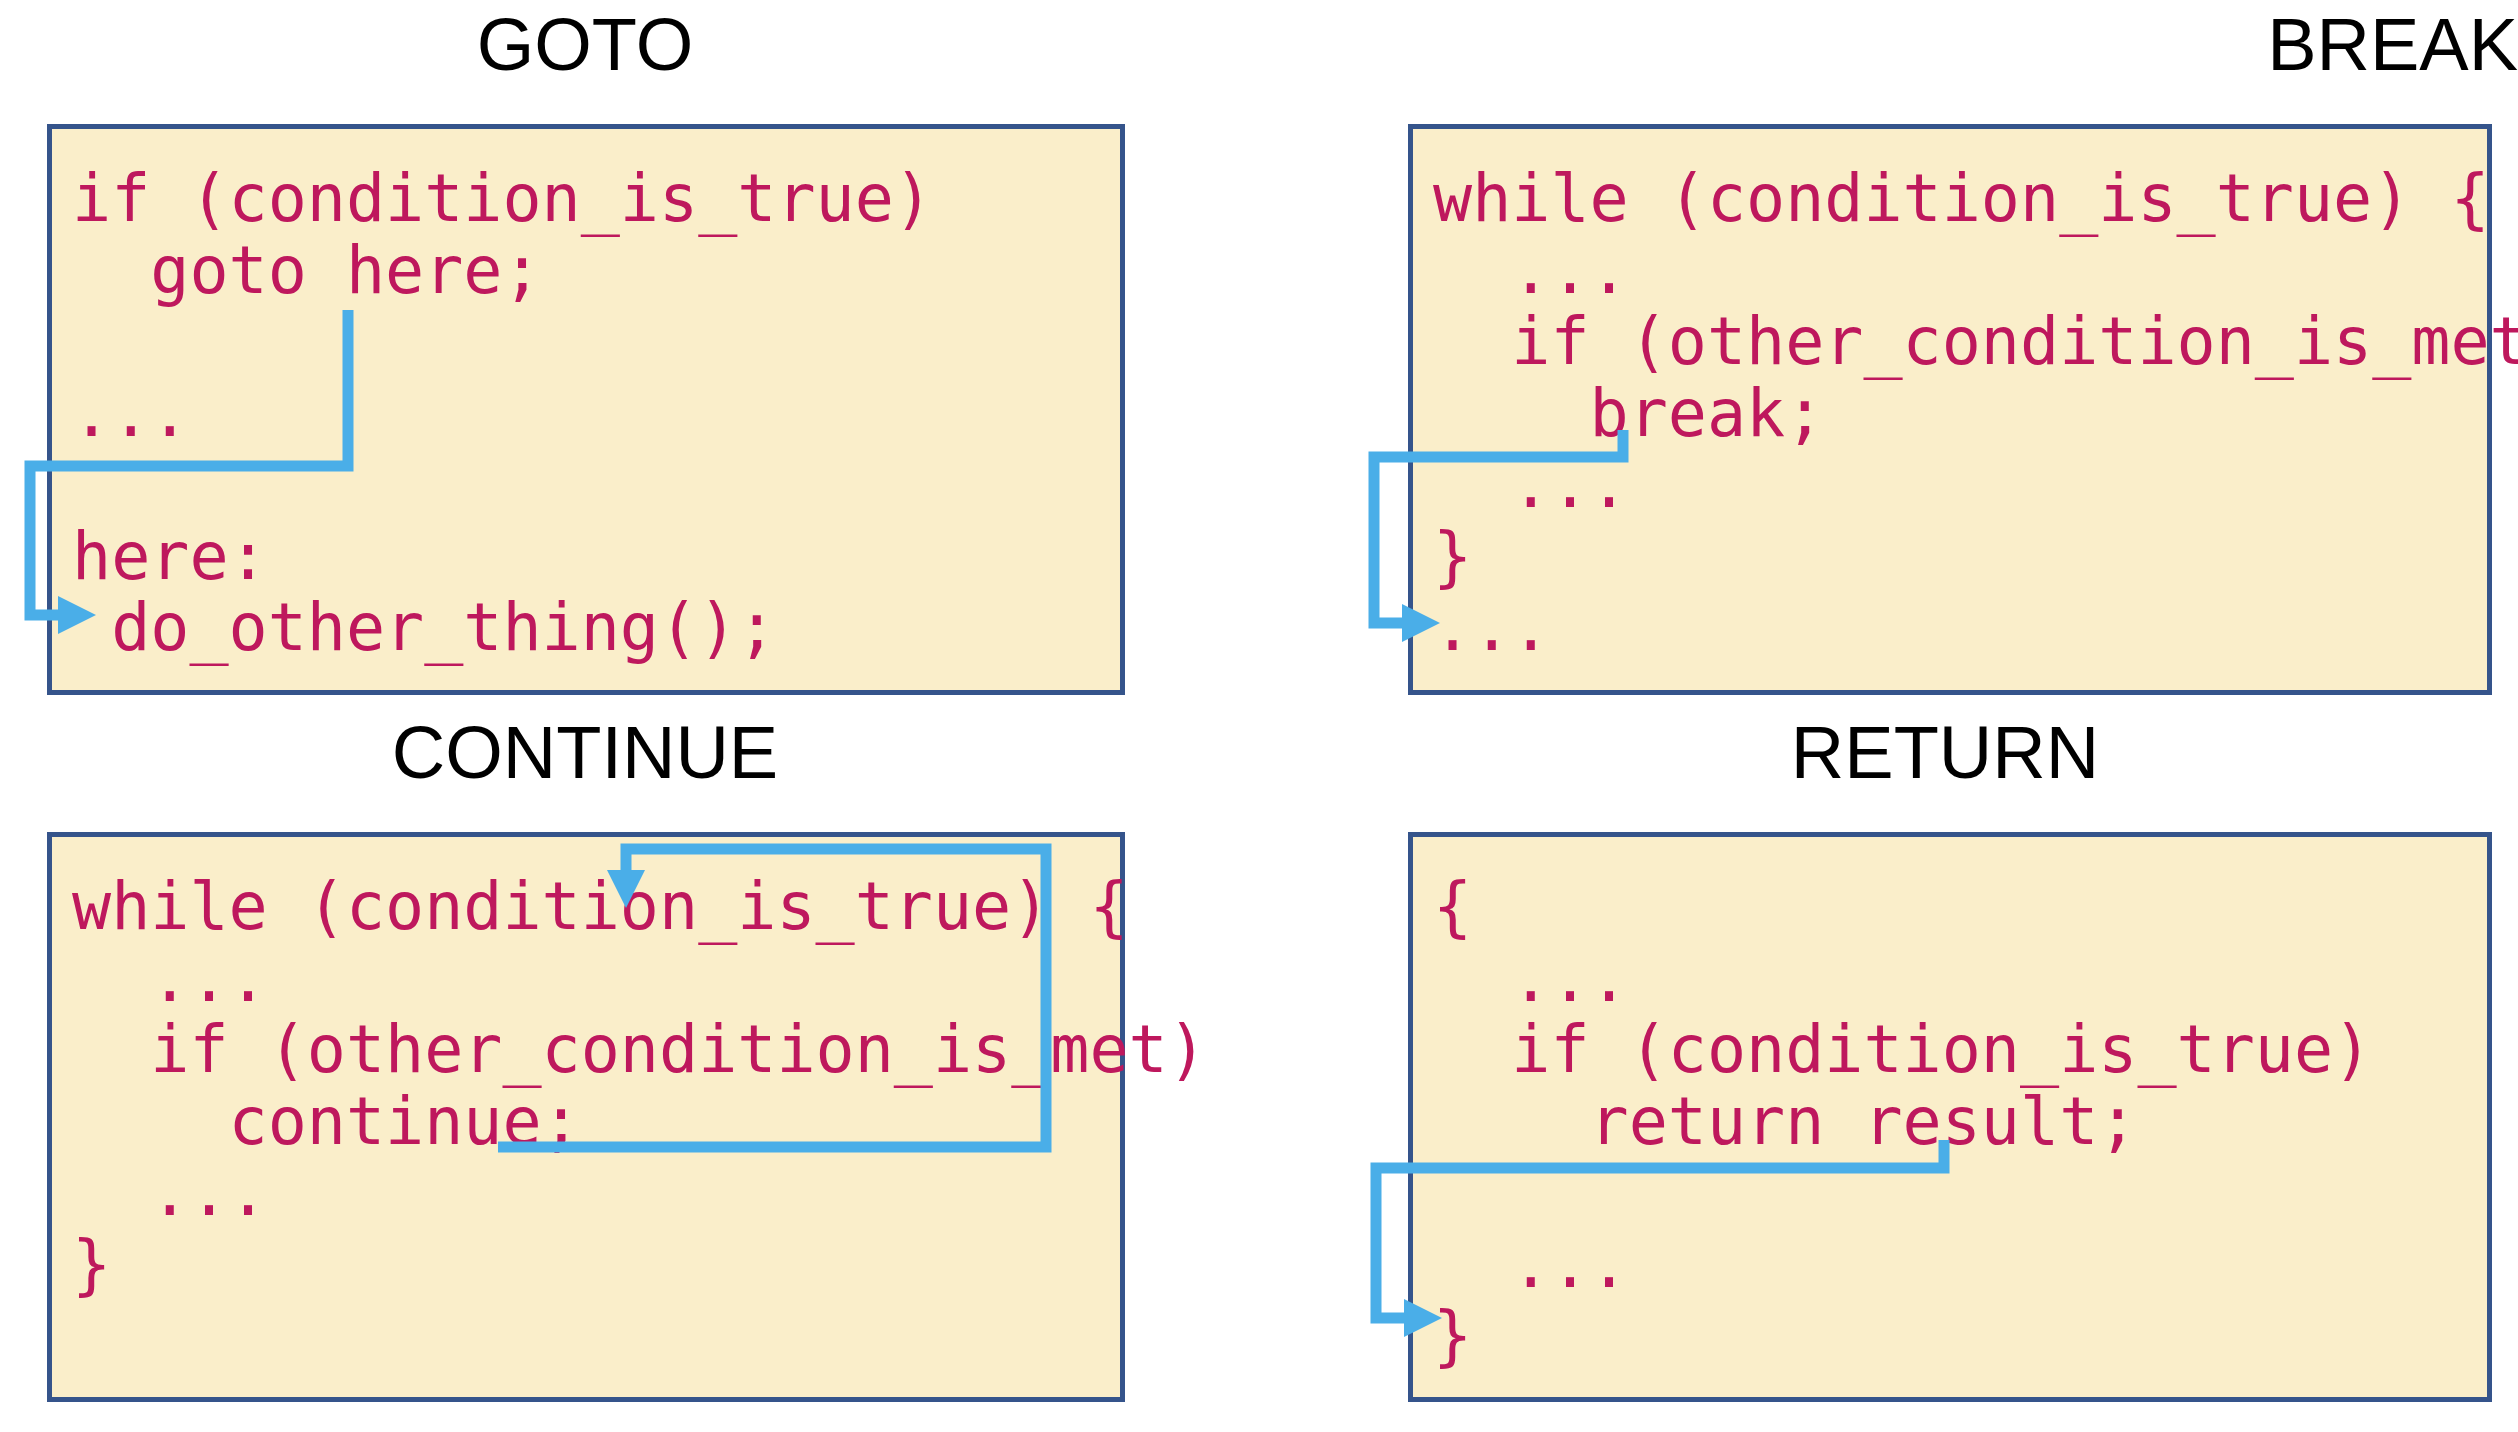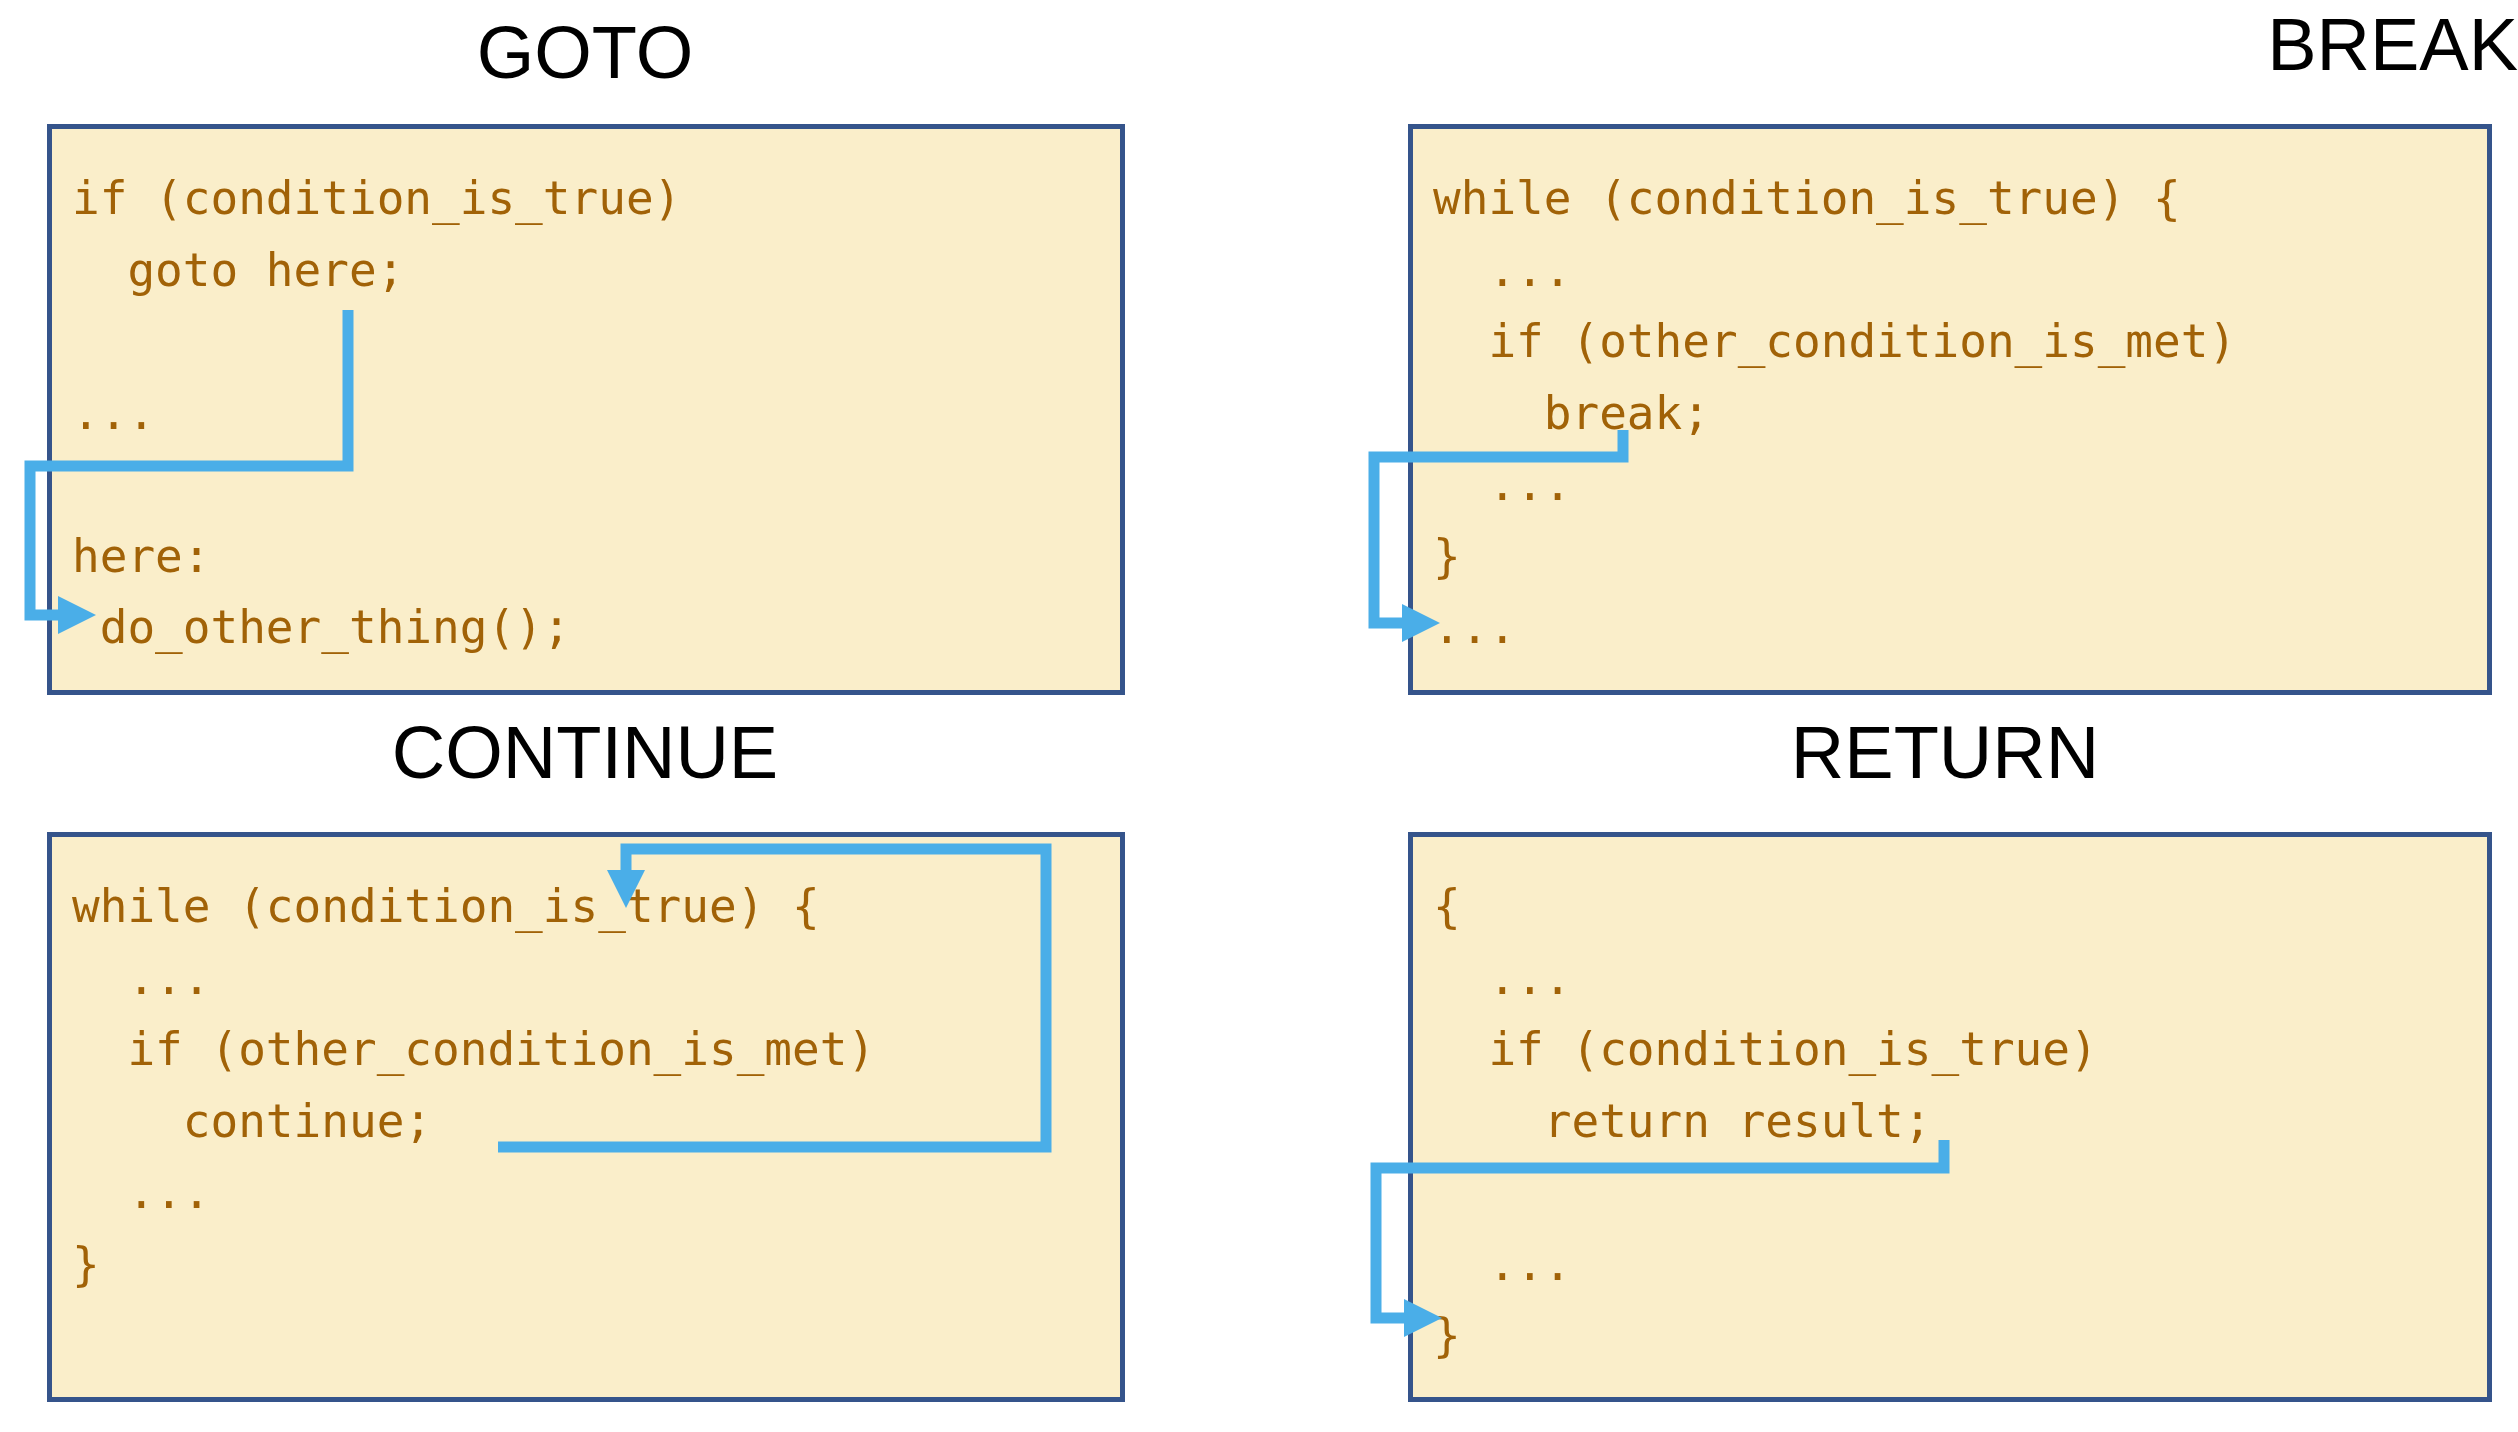--- a/index.html
+++ b/index.html
@@ -30,40 +30,40 @@
   }
   .code-box {
     position: absolute;
     background: #faeeca;
     border: 5px solid #35548b;
     box-sizing: border-box;
   }
   .code-text {
     position: absolute;
     font-family: "DejaVu Sans Mono", "Liberation Mono", monospace;
-    font-size: 46px;
+    font-size: 65px;
     line-height: 71.5px;
-    color: #a16207;
+    color: #be185d;
     white-space: pre;
     letter-spacing: 0px;
   }
   .arrow-layer {
     position: absolute;
     left: 0;
     top: 0;
     width: 2518px;
     height: 1432px;
     pointer-events: none;
   }
 </style>
 </head>
 <body>
 
 <div class="panel" style="left:0px; top:0px; width:1170px; height:710px;">
-  <div class="panel-title" style="left:0px; top:8px;margin-top:8px;">GOTO</div>
+  <div class="panel-title" style="left:0px; top:8px;">GOTO</div>
   <div class="code-box" style="left:47px; top:124px; width:1078px; height:571px;">
     <div class="code-text" style="left:20px; top:34px;">if (condition_is_true)
   goto here;
 
 ...
 
 here:
  do_other_thing();</div>
   </div>
 </div>

